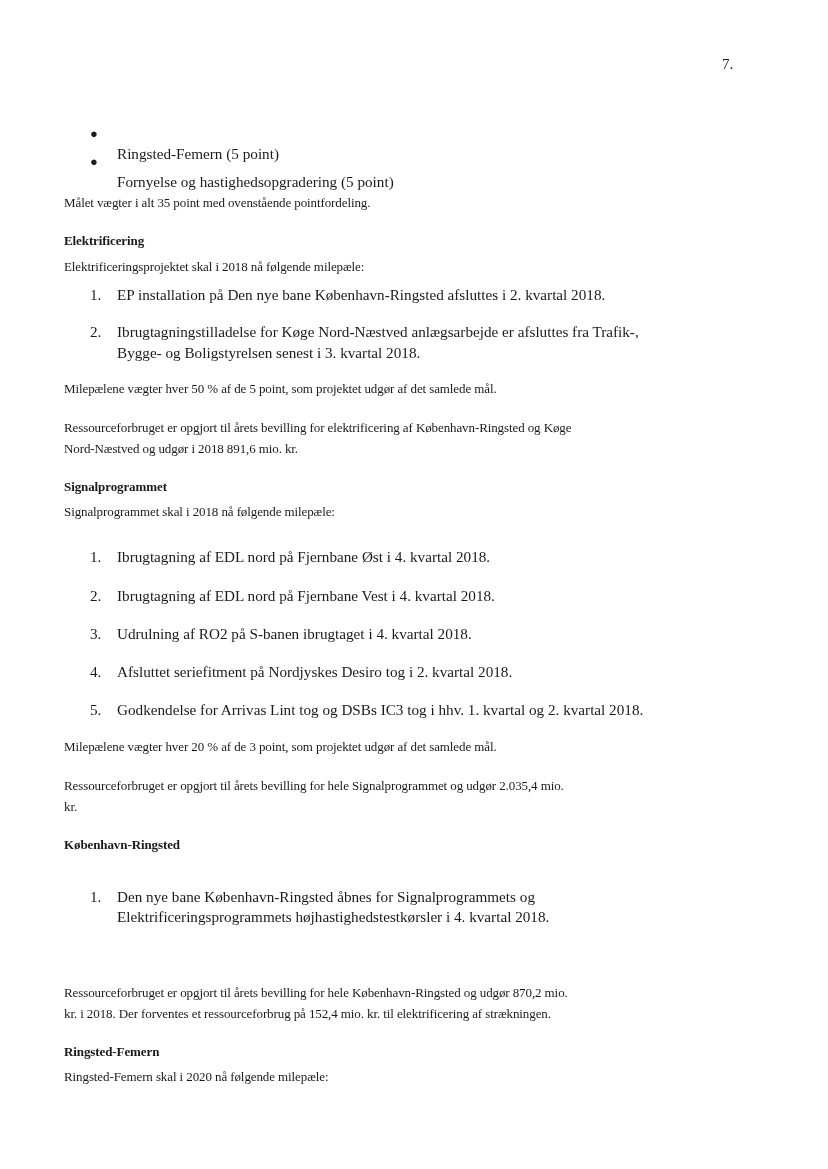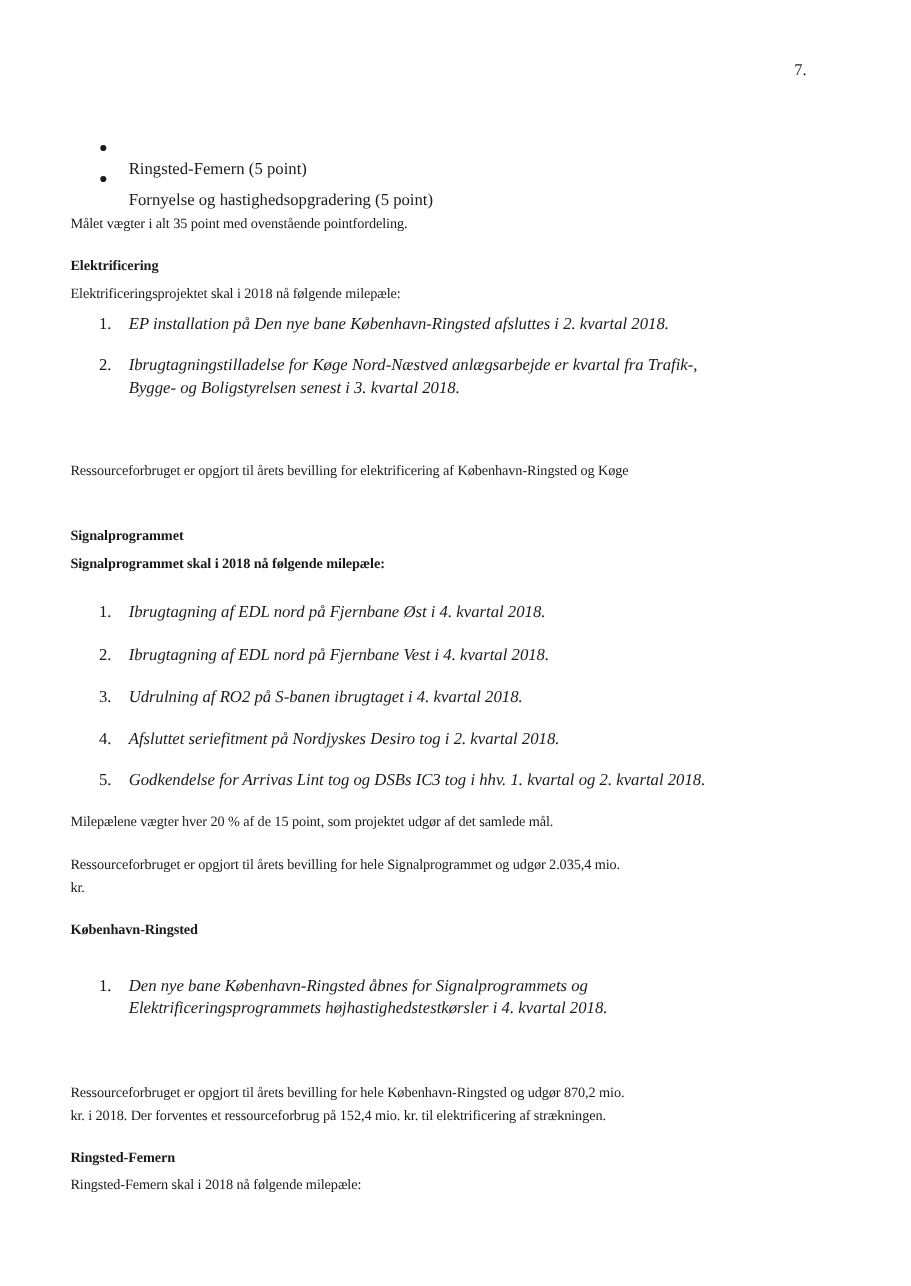--- a/index.html
+++ b/index.html
@@ -56,21 +56,20 @@
       left: 117px;
       margin-top: 20px;
     }
     .num-mark {
       position: absolute;
       left: 90px;
     }
     .num-text {
       position: absolute;
       left: 117px;
-      font-style: italic;
     }
   </style>
 </head>
 <body>
 
 <div class="page">
 
   <div class="page-number">7.</div>
 
   <div class="bullet-row" style="top:123px;">
@@ -86,30 +85,32 @@
 
   <div class="line heading" style="top:230px;">Elektrificering</div>
   <div class="line" style="top:256px;">Elektrificeringsprojektet skal i 2018 nå følgende milepæle:</div>
 
   <div class="num-row" style="top:284px;">
     <span class="num-mark">1.</span>
     <span class="num-text">EP installation på Den nye bane København-Ringsted afsluttes i 2. kvartal 2018.</span>
   </div>
   <div class="num-row" style="top:321px;">
     <span class="num-mark">2.</span>
-    <span class="num-text">Ibrugtagningstilladelse for Køge Nord-Næstved anlægsarbejde er kvartal fra Trafik-,</span>
+    <span class="num-text">Ibrugtagningstilladelse for Køge Nord-Næstved anlægsarbejde er afsluttes fra Trafik-,</span>
   </div>
   <div class="num-row" style="top:342px;">
     <span class="num-text">Bygge- og Boligstyrelsen senest i 3. kvartal 2018.</span>
   </div>
 
+  <div class="line" style="top:378px;">Milepælene vægter hver 50 % af de 5 point, som projektet udgør af det samlede mål.</div>
   <div class="line" style="top:417px;">Ressourceforbruget er opgjort til årets bevilling for elektrificering af København-Ringsted og Køge</div>
+  <div class="line" style="top:438px;">Nord-Næstved og udgør i 2018 891,6 mio. kr.</div>
 
   <div class="line heading" style="top:476px;">Signalprogrammet</div>
-  <div class="line" style="top:501px;font-weight:bold;">Signalprogrammet skal i 2018 nå følgende milepæle:</div>
+  <div class="line" style="top:501px;">Signalprogrammet skal i 2018 nå følgende milepæle:</div>
 
   <div class="num-row" style="top:546px;">
     <span class="num-mark">1.</span>
     <span class="num-text">Ibrugtagning af EDL nord på Fjernbane Øst i 4. kvartal 2018.</span>
   </div>
   <div class="num-row" style="top:585px;">
     <span class="num-mark">2.</span>
     <span class="num-text">Ibrugtagning af EDL nord på Fjernbane Vest i 4. kvartal 2018.</span>
   </div>
   <div class="num-row" style="top:623px;">
@@ -118,33 +119,33 @@
   </div>
   <div class="num-row" style="top:661px;">
     <span class="num-mark">4.</span>
     <span class="num-text">Afsluttet seriefitment på Nordjyskes Desiro tog i 2. kvartal 2018.</span>
   </div>
   <div class="num-row" style="top:699px;">
     <span class="num-mark">5.</span>
     <span class="num-text">Godkendelse for Arrivas Lint tog og DSBs IC3 tog i hhv. 1. kvartal og 2. kvartal 2018.</span>
   </div>
 
-  <div class="line" style="top:736px;">Milepælene vægter hver 20 % af de 15 point, som projektet udgør af det samlede mål.</div>
+  <div class="line" style="top:736px;">Milepælene vægter hver 20 % af de 3 point, som projektet udgør af det samlede mål.</div>
   <div class="line" style="top:775px;">Ressourceforbruget er opgjort til årets bevilling for hele Signalprogrammet og udgør 2.035,4 mio.</div>
   <div class="line" style="top:796px;">kr.</div>
 
   <div class="line heading" style="top:834px;">København-Ringsted</div>
 
   <div class="num-row" style="top:886px;">
     <span class="num-mark">1.</span>
     <span class="num-text">Den nye bane København-Ringsted åbnes for Signalprogrammets og</span>
   </div>
   <div class="num-row" style="top:906px;">
     <span class="num-text">Elektrificeringsprogrammets højhastighedstestkørsler i 4. kvartal 2018.</span>
   </div>
 
   <div class="line" style="top:982px;">Ressourceforbruget er opgjort til årets bevilling for hele København-Ringsted og udgør 870,2 mio.</div>
   <div class="line" style="top:1003px;">kr. i 2018. Der forventes et ressourceforbrug på 152,4 mio. kr. til elektrificering af strækningen.</div>
 
   <div class="line heading" style="top:1041px;">Ringsted-Femern</div>
-  <div class="line" style="top:1066px;">Ringsted-Femern skal i 2018 nå følgende milepæle:</div>
+  <div class="line" style="top:1066px;">Ringsted-Femern skal i 2020 nå følgende milepæle:</div>
 
 </div>
 
 </body></html>

